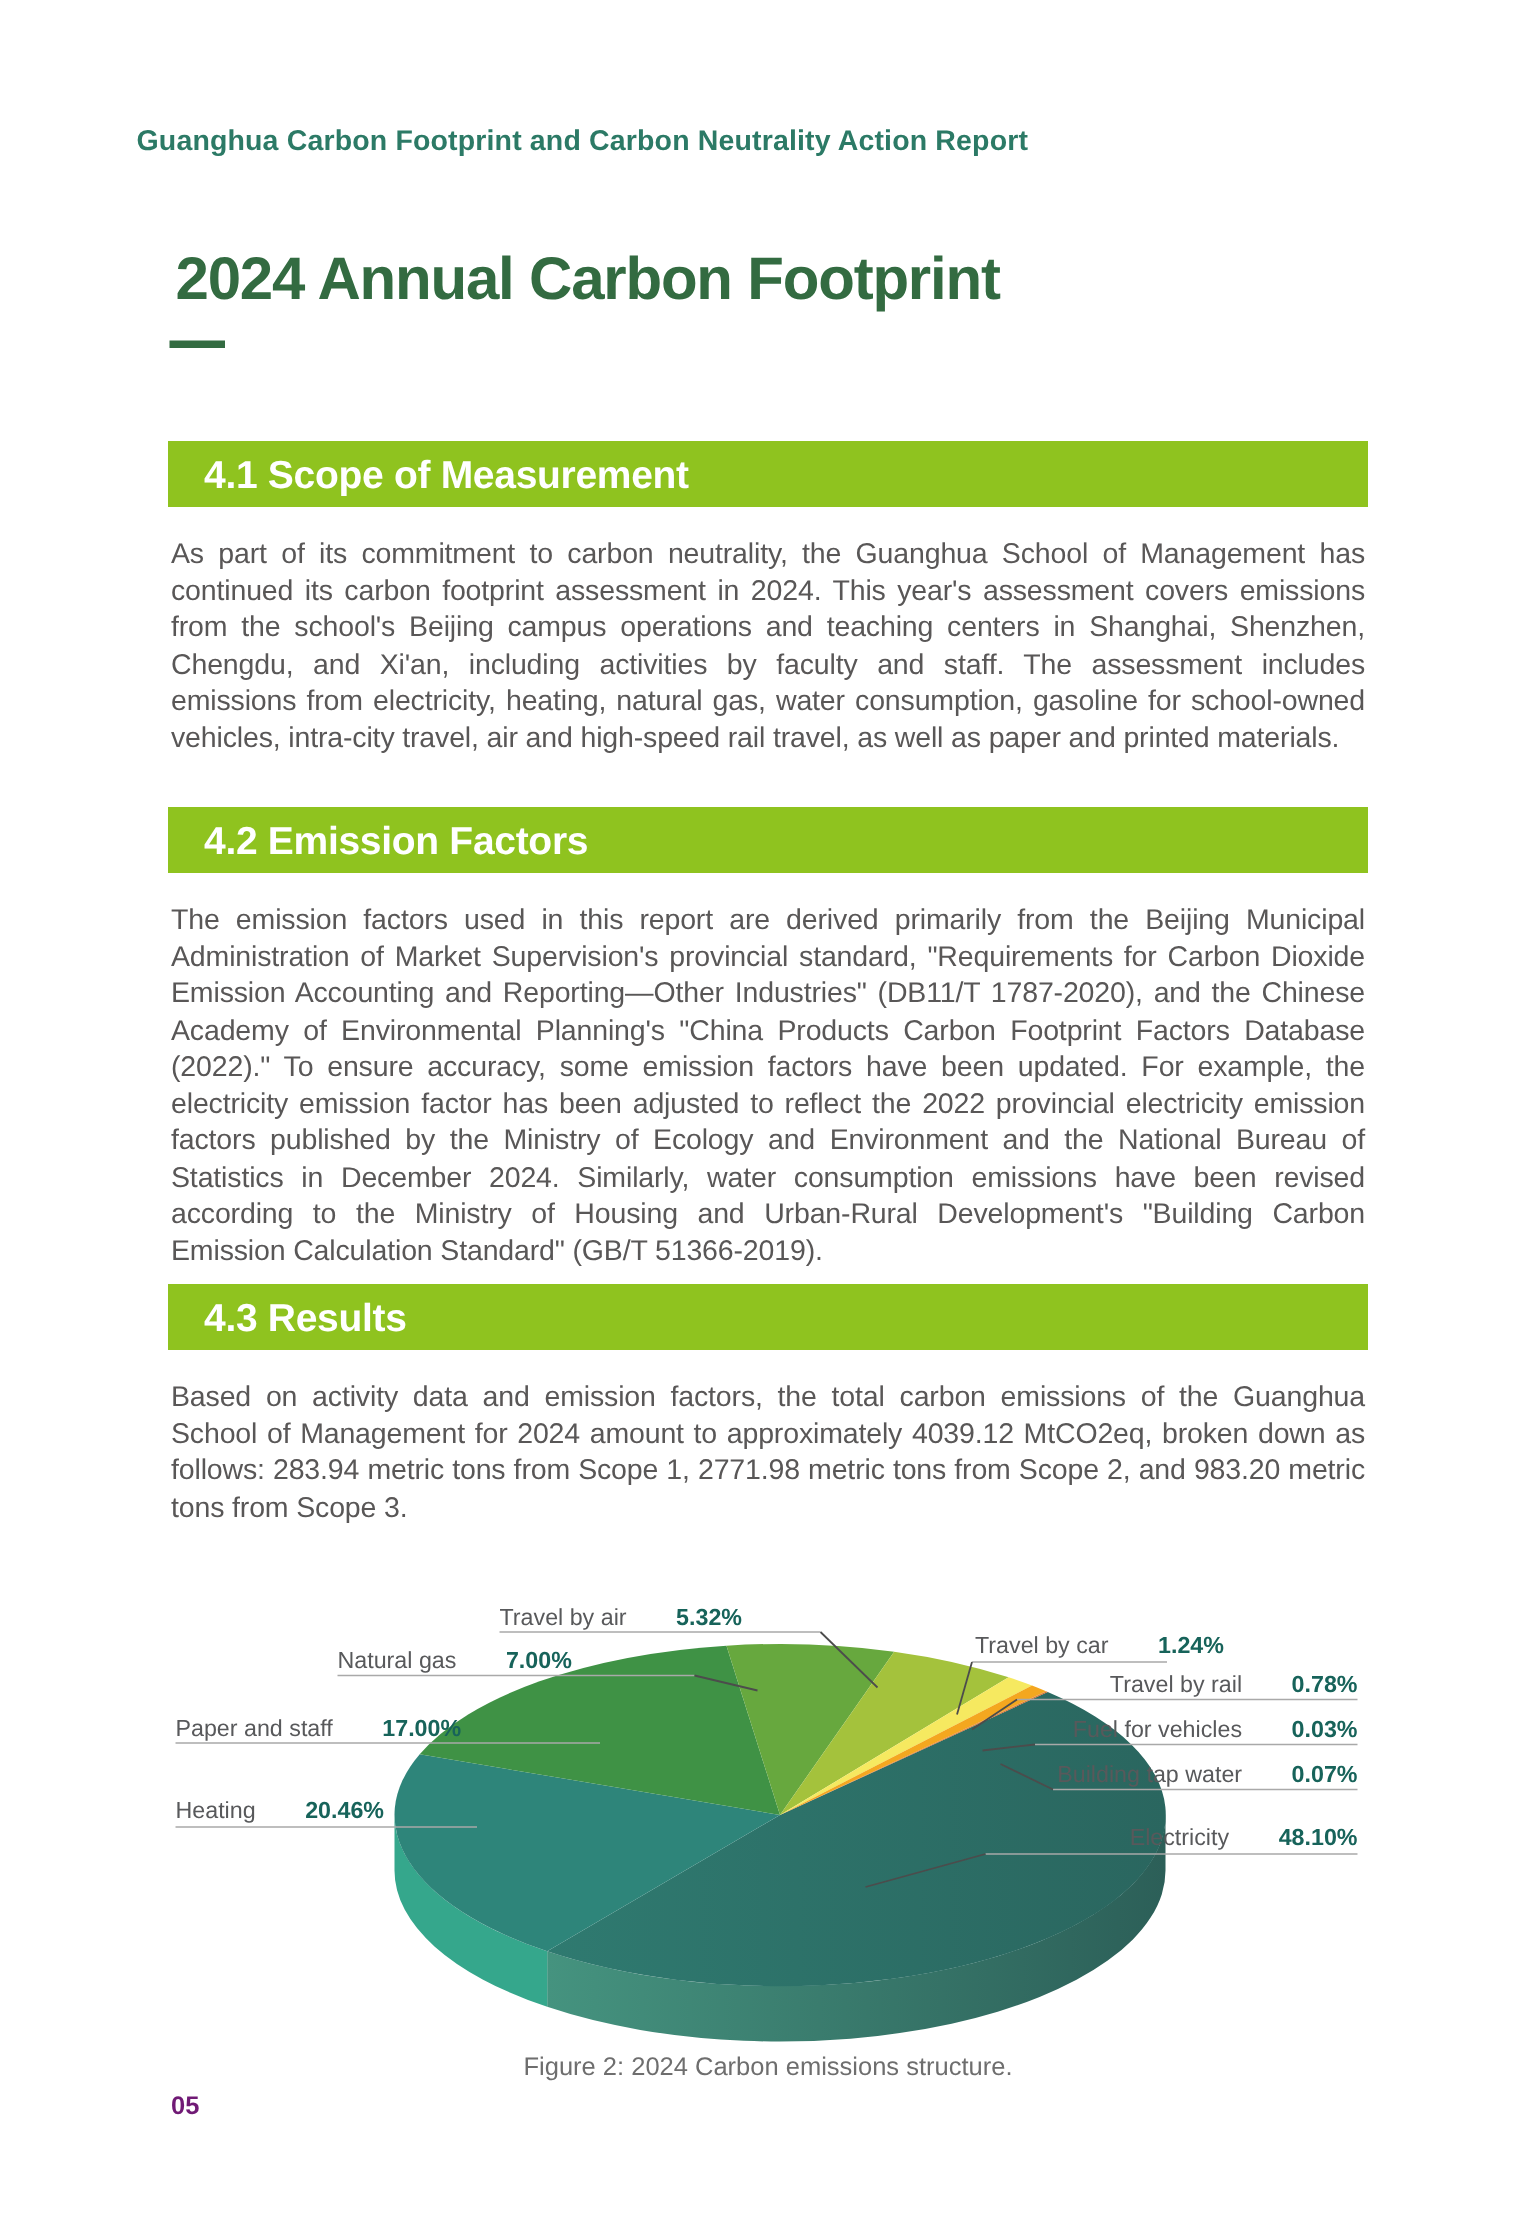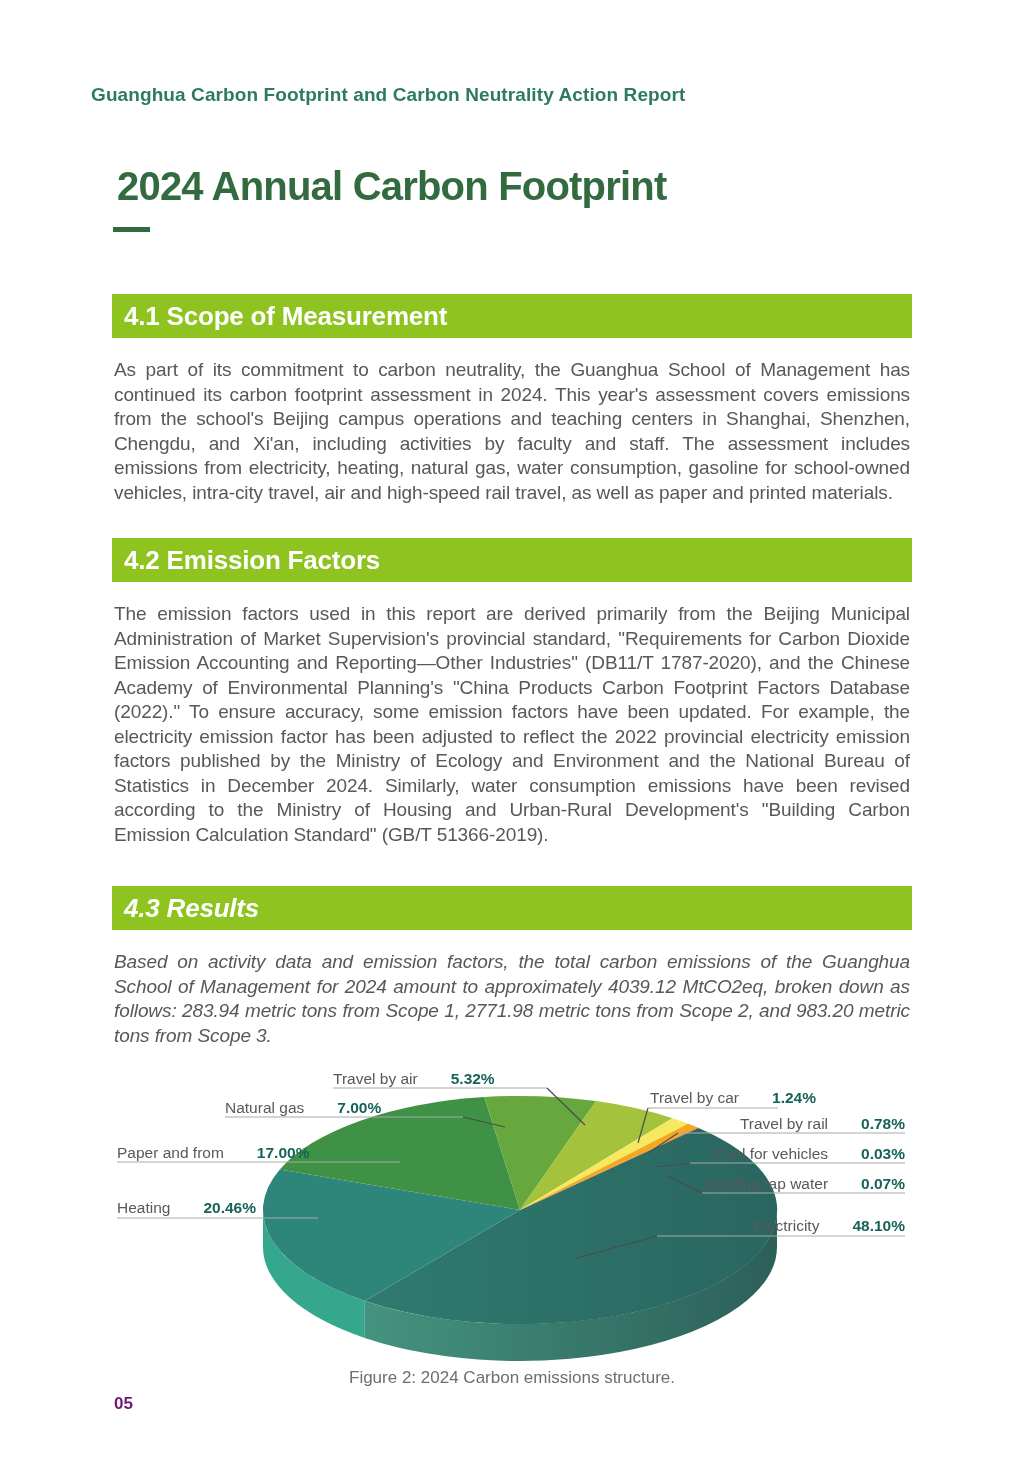--- a/index.html
+++ b/index.html
@@ -16,25 +16,25 @@
   .page-title{
     position:absolute;left:117px;top:164px;margin:0;
     font-size:40px;font-weight:bold;letter-spacing:-0.8px;
     color:var(--title-color,#336B41);
   }
   .title-dash{
     position:absolute;left:113px;top:227px;width:37px;height:5px;
     background:var(--title-color,#336B41);
   }
   .section{position:absolute;left:112px;width:800px;}
-  .sec-1{top:294px;} .sec-2{top:538px;} .sec-3{top:886px;font-style:italic;}
+  .sec-1{top:294px;} .sec-2{top:538px;} .sec-3{top:856px;}
   .section-bar{
     height:44px;background:var(--bar-color,#8FC31F);
     color:#ffffff;font-size:26px;font-weight:bold;line-height:44px;
-    padding-left:12px;box-sizing:border-box;letter-spacing:-0.2px;
+    padding-left:24px;box-sizing:border-box;letter-spacing:-0.2px;
   }
   .section-body{
     margin:20px 2px 0 2px;
     font-size:19px;line-height:24.5px;color:var(--body-color,#595757);
     text-align:justify;letter-spacing:-0.1px;
   }
   .chart-area{position:absolute;left:0;top:1055px;width:1024px;height:340px;}
   .chart-area svg{position:absolute;left:0;top:0;}
   .pie-label{position:absolute;font-size:15.5px;white-space:nowrap;line-height:19px;}
   .pie-label .name{color:var(--label-color,#58595B);}
@@ -107,21 +107,21 @@
       <polyline points="678,78 905,78" fill="none" stroke="#A9A9A9" stroke-width="1"></polyline>
       <polyline points="678,78 648,98" fill="none" stroke="#4C4C4C" stroke-width="1.2"></polyline>
       <polyline points="690,108 905,108" fill="none" stroke="#A9A9A9" stroke-width="1"></polyline>
       <polyline points="690,108 655,112" fill="none" stroke="#4C4C4C" stroke-width="1.2"></polyline>
       <polyline points="702,138 905,138" fill="none" stroke="#A9A9A9" stroke-width="1"></polyline>
       <polyline points="702,138 667,121" fill="none" stroke="#4C4C4C" stroke-width="1.2"></polyline>
     </svg>
   <div class="figure-caption">Figure 2: 2024 Carbon emissions structure.</div>
 <div class="pie-label" style="right: 119px; top: 161px;"><span class="name">Electricity</span><span class="val">48.10%</span></div>
     <div class="pie-label" style="left: 117px; top: 143px;"><span class="name">Heating</span><span class="val">20.46%</span></div>
-    <div class="pie-label" style="left: 117px; top: 88px;"><span class="name">Paper and from</span><span class="val">17.00%</span></div>
+    <div class="pie-label" style="left: 117px; top: 88px;"><span class="name">Paper and staff</span><span class="val">17.00%</span></div>
     <div class="pie-label" style="left: 225px; top: 43px;"><span class="name">Natural gas</span><span class="val">7.00%</span></div>
     <div class="pie-label" style="left: 333px; top: 14px;"><span class="name">Travel by air</span><span class="val">5.32%</span></div>
     <div class="pie-label" style="left: 650px; top: 33px;"><span class="name">Travel by car</span><span class="val">1.24%</span></div>
     <div class="pie-label" style="right: 119px; top: 59px;"><span class="name">Travel by rail</span><span class="val">0.78%</span></div>
     <div class="pie-label" style="right: 119px; top: 89px;"><span class="name">Fuel for vehicles</span><span class="val">0.03%</span></div>
     <div class="pie-label" style="right: 119px; top: 119px;"><span class="name">Building tap water</span><span class="val">0.07%</span></div>
   </div>
 
 <div class="page-number">05</div>
 

